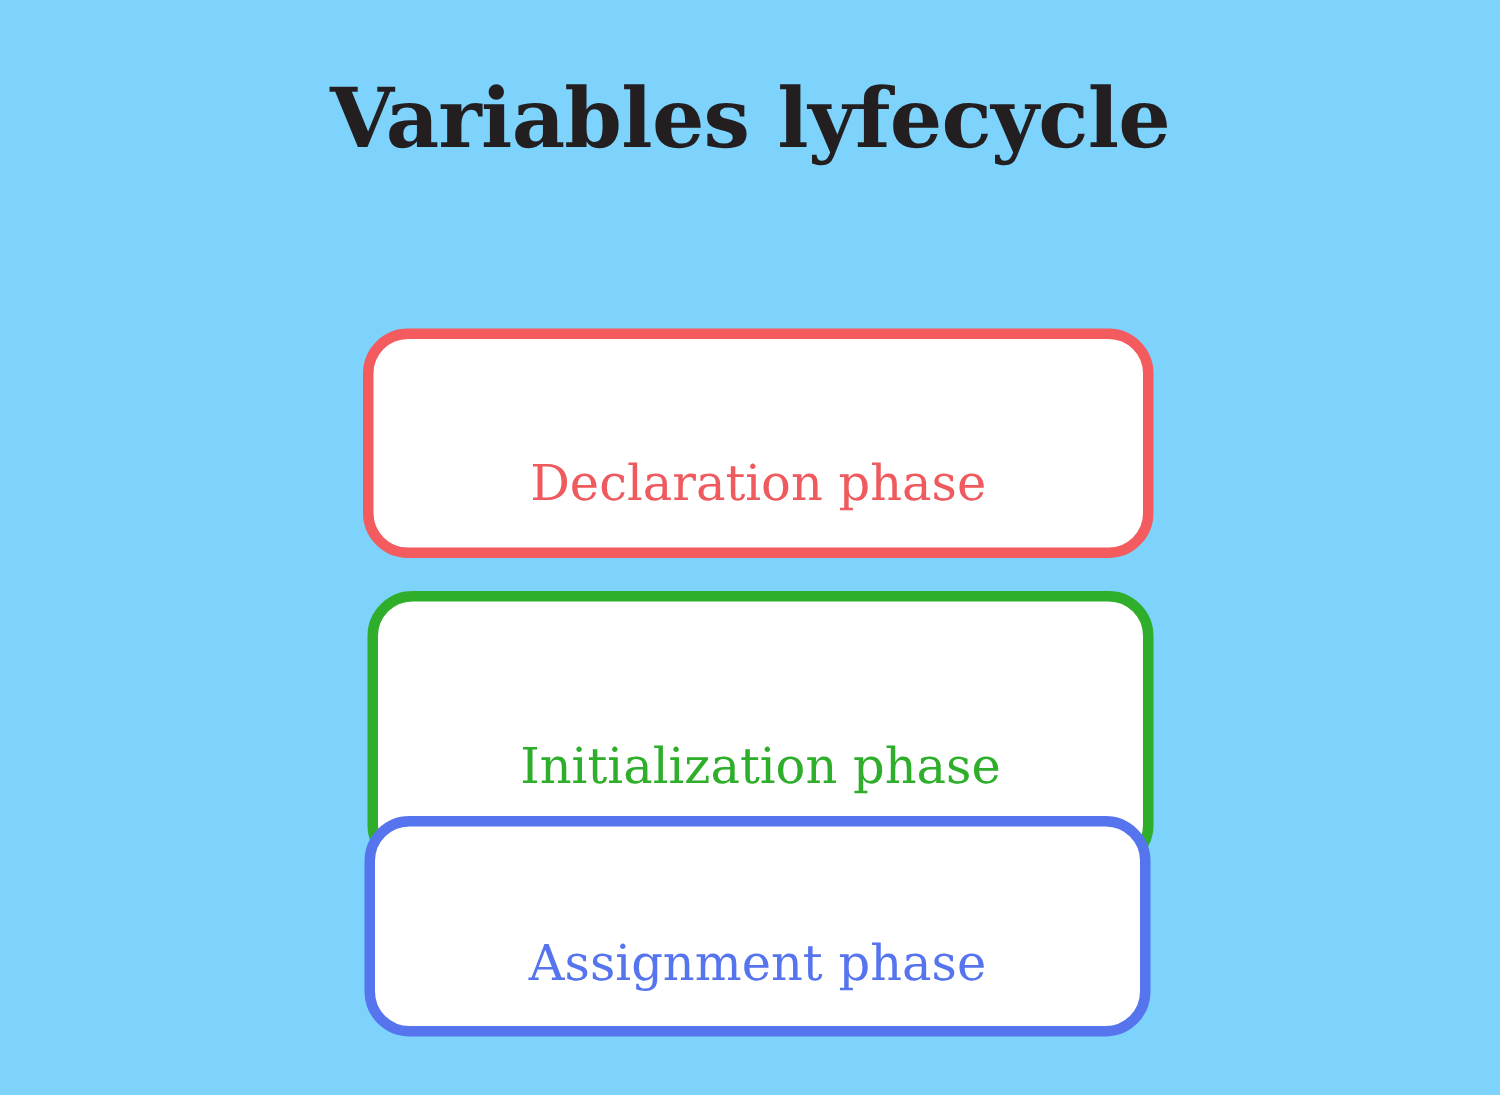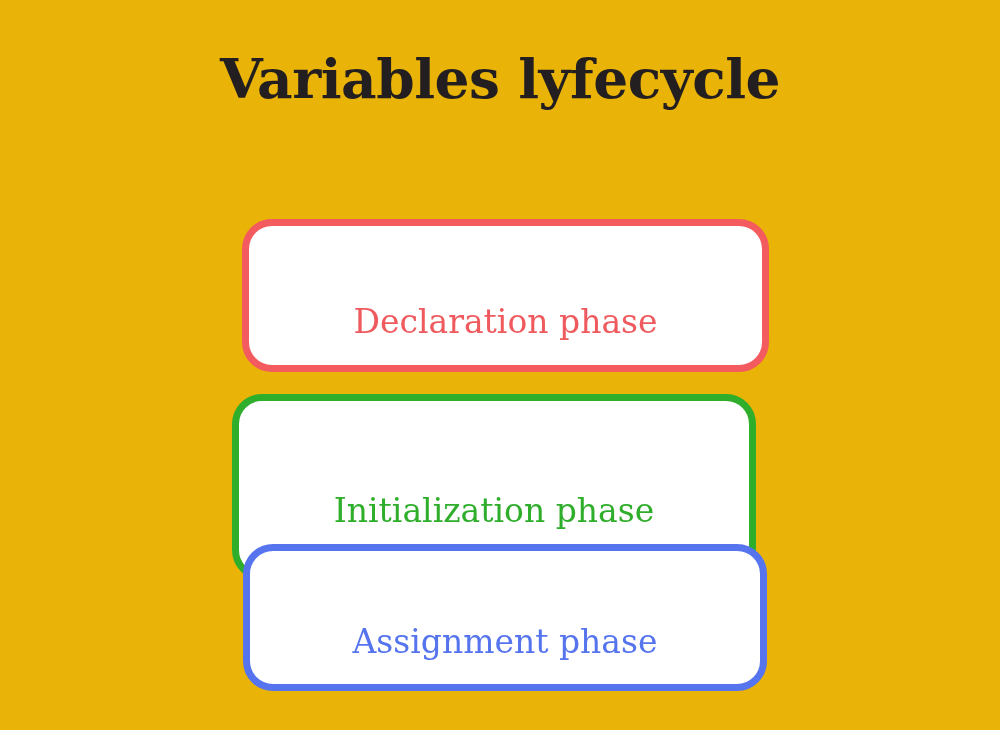--- a/index.html
+++ b/index.html
@@ -10,21 +10,21 @@
     width: 1000px;
     height: 730px;
     background: #ffffff;
     font-family: "DejaVu Serif", serif;
     overflow: hidden;
   }
   .canvas {
     position: relative;
     width: 1000px;
     height: 730px;
-    background: #eab308;
+    background: #7dd3fc;
   }
 
   
   .title {
     position: absolute;
     left: 0;
     top: 48px;
     width: 1000px;
     text-align: center;
     font-family: "DejaVu Serif", serif;
@@ -72,21 +72,21 @@
     height: 153px;
     border-color: #f35b5f;
   }
   .phase-box.declaration .phase-label {
     color: #ef5a5e;
     margin-top: 52px;
   }
 
   
   .phase-box.initialization {
-    left: 232px;
+    left: 245px;
     top: 350px;
     width: 524px;
     height: 186px;
     border-color: #2fae2b;
   }
   .phase-box.initialization .phase-label {
     color: #2fae2b;
     margin-top: 48px;
   }
 

